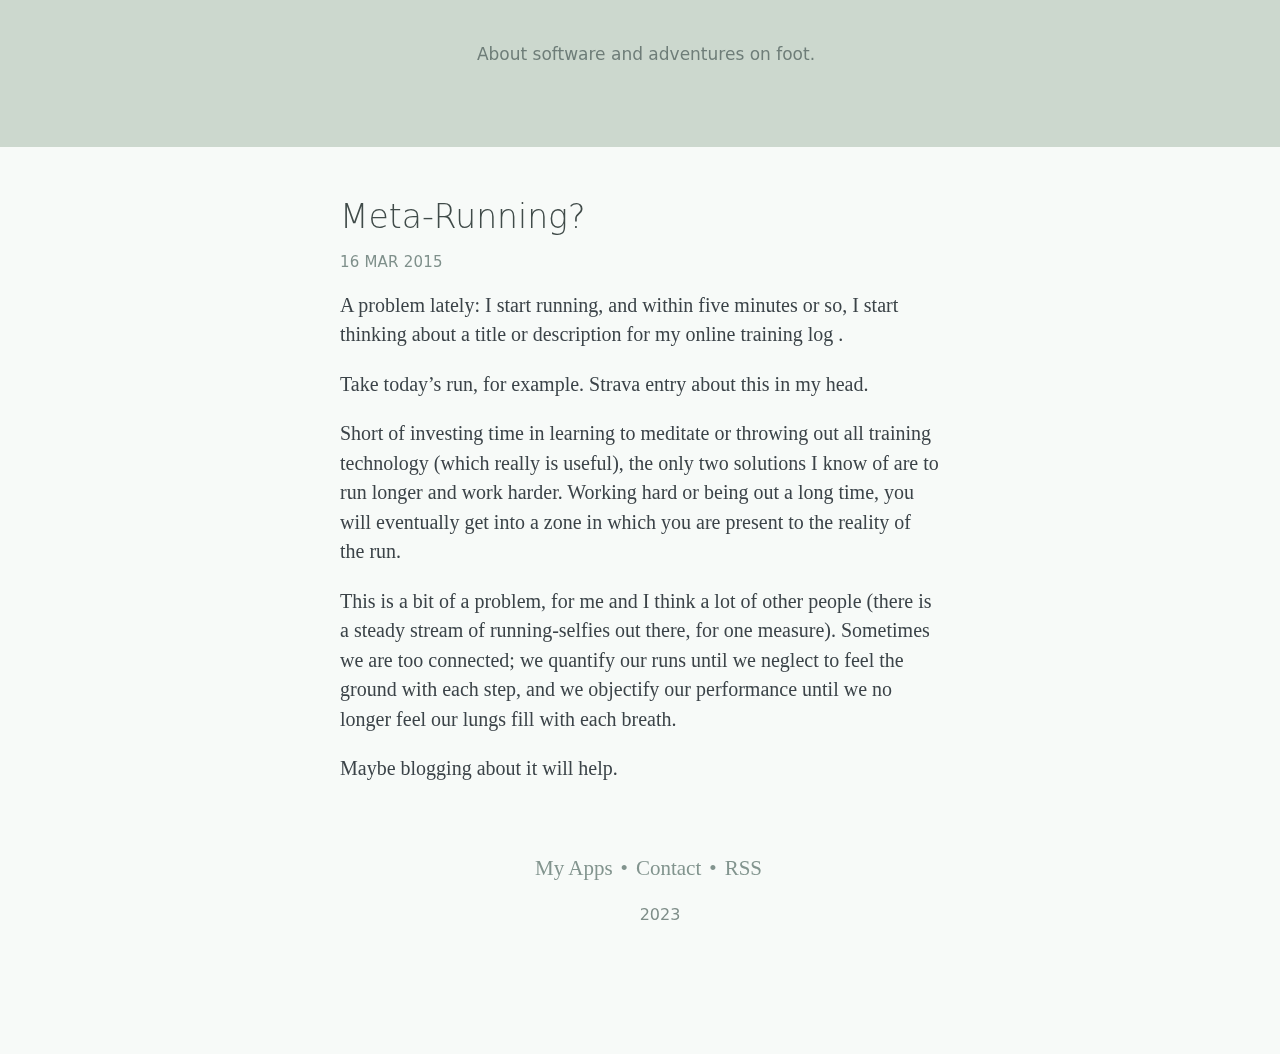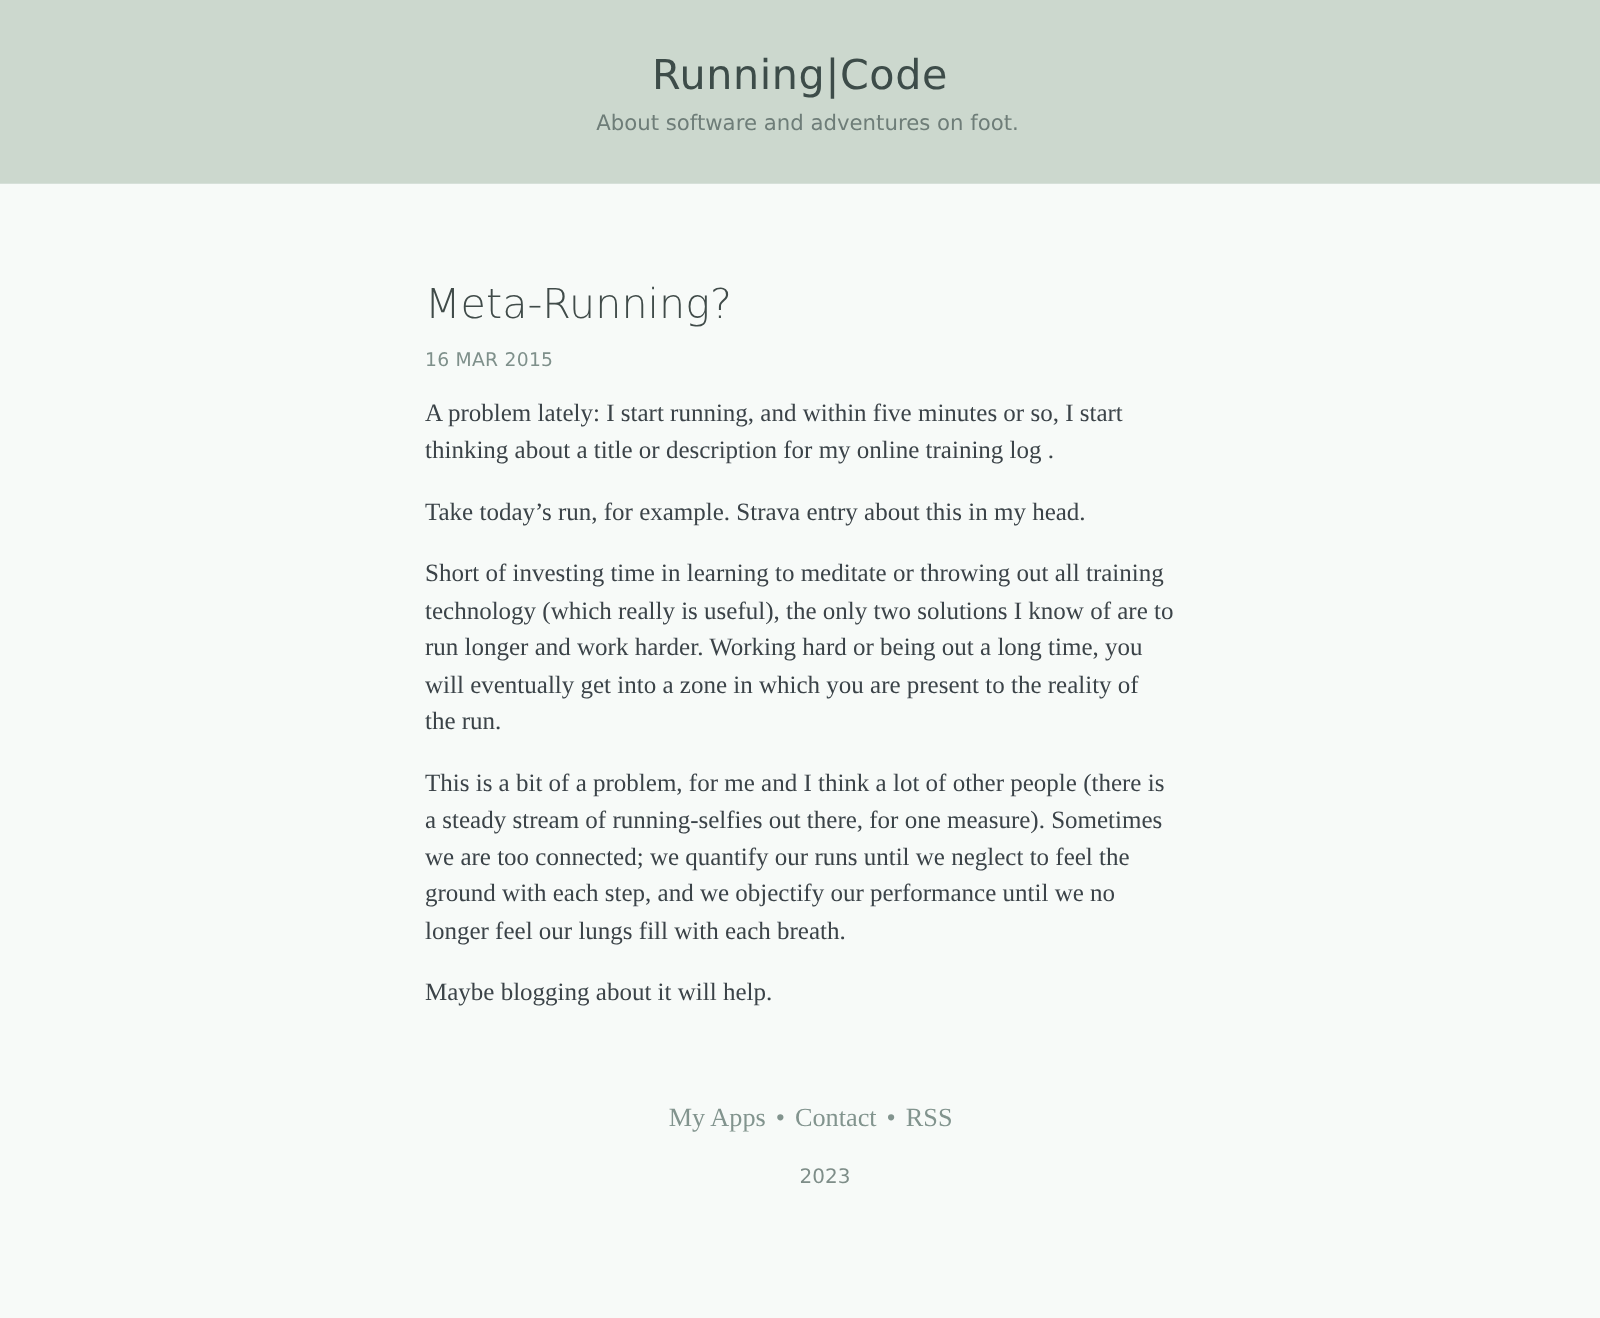--- a/index.html
+++ b/index.html
@@ -42,21 +42,21 @@
     margin-top: 6px;
     font-family: "DejaVu Sans", "Liberation Sans", sans-serif;
     font-size: 17px;
     font-weight: 400;
     color: var(--tagline);
     padding-left: 12px;
   }
   .content {
     width: 600px;
     margin: 0 auto;
-    padding-top: 76px;
+    padding-top: 50px;
   }
   .post-title {
     font-family: "DejaVu Sans", "Liberation Sans", sans-serif;
     font-weight: 300;
     font-size: 33px;
     line-height: 1.2;
     color: var(--post_title);
   }
   .post-date {
     margin-top: 16px;
@@ -97,21 +97,20 @@
     font-family: "DejaVu Sans", "Liberation Sans", sans-serif;
     font-size: 16px;
     color: var(--year);
     padding-left: 23px;
   }
 </style>
 </head>
 <body>
 
 <header class="site-header">
-  <a class="site-title">Running|Code</a>
   <div class="site-tagline">About software and adventures on foot.</div>
 </header>
 
 <main class="content">
   <h1 class="post-title">Meta-Running?</h1>
   <div class="post-date">16 MAR 2015</div>
 
   <div class="post-body">
     <p>A problem lately: I start running, and within five minutes or so, I start thinking about a title or description for my online training log .</p>
     <p>Take today’s run, for example. Strava entry about this in my head.</p>

